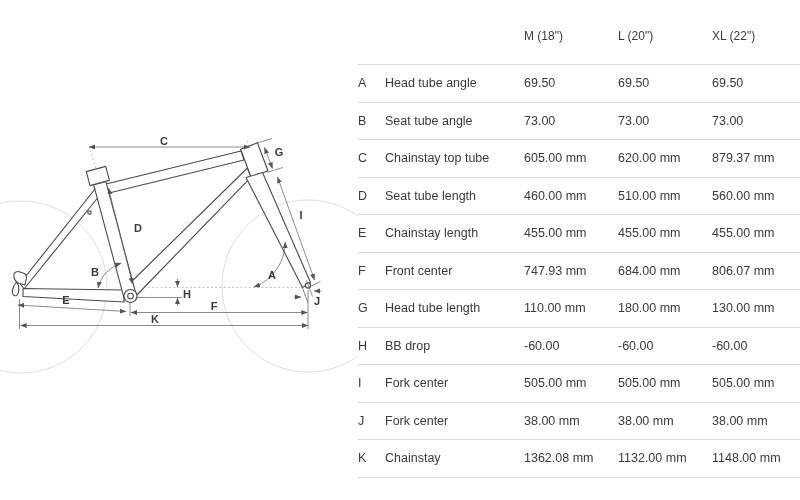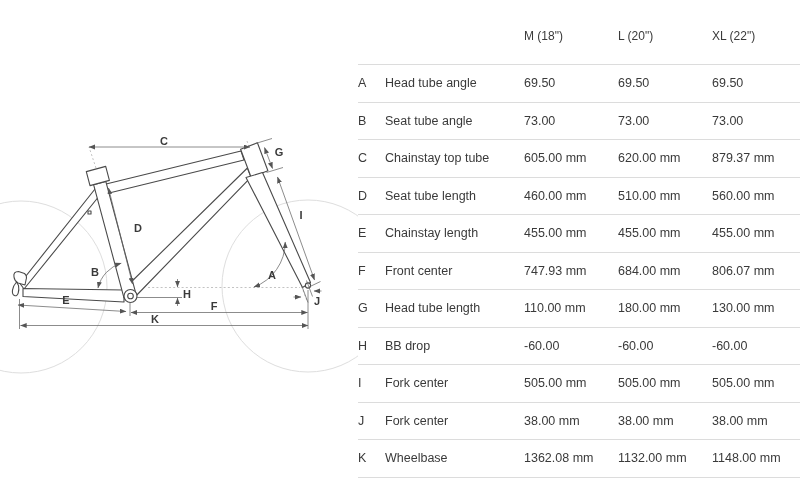--- a/index.html
+++ b/index.html
@@ -196,21 +196,21 @@
         </tr>
         <tr>
           <td class="key">J</td>
           <td class="lbl">Fork center</td>
           <td class="val">38.00 mm</td>
           <td class="val">38.00 mm</td>
           <td class="val">38.00 mm</td>
         </tr>
         <tr>
           <td class="key">K</td>
-          <td class="lbl">Wheelbase</td>
+          <td class="lbl">Chainstay</td>
           <td class="val">1362.08 mm</td>
           <td class="val">1132.00 mm</td>
           <td class="val">1148.00 mm</td>
         </tr>
       </tbody>
     </table>
   </div>
 </div>
 
 </body></html>

